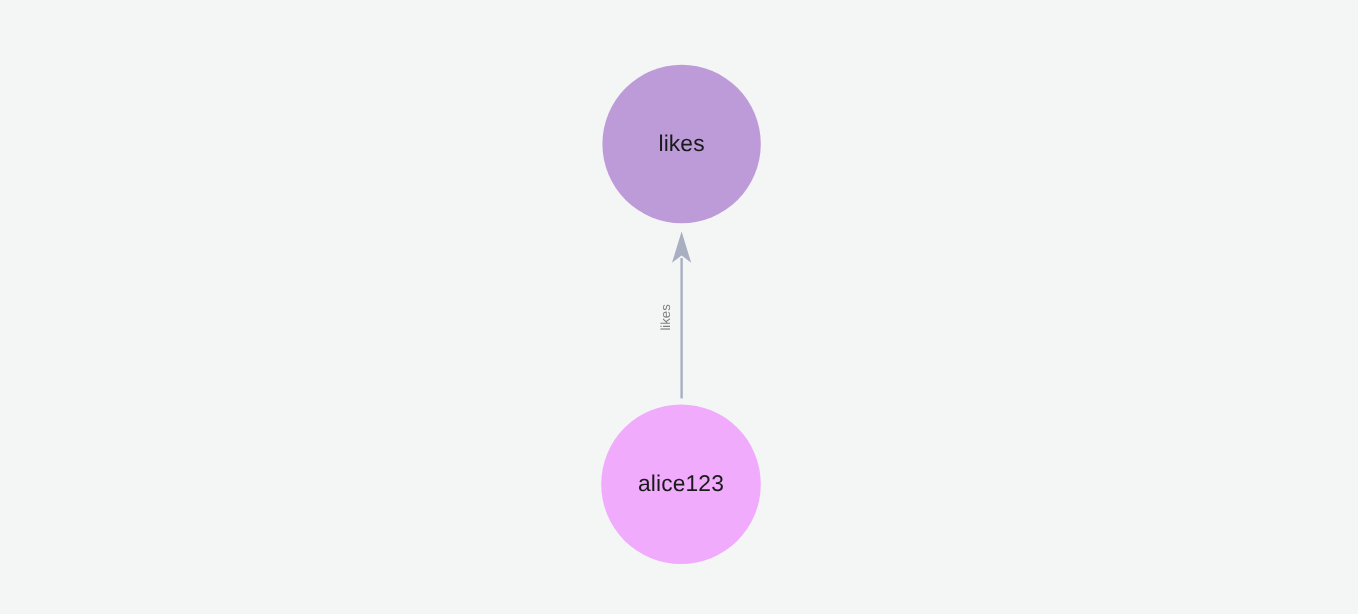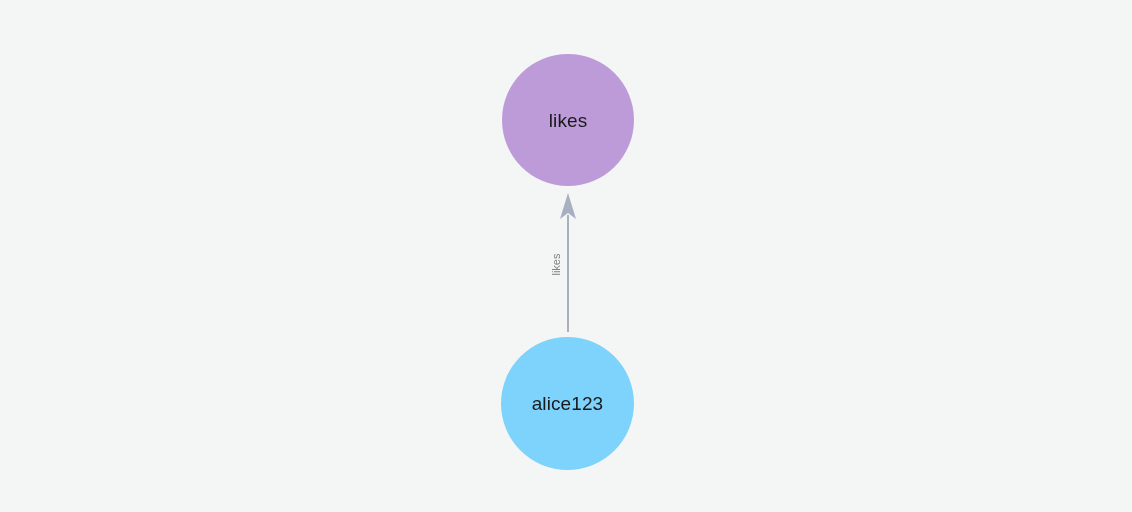--- a/index.html
+++ b/index.html
@@ -49,21 +49,21 @@
     top: 54px;
     width: 132px;
     height: 132px;
     background: #bd9bd8;
   }
   #node-alice123 {
     left: 501px;
     top: 337px;
     width: 133px;
     height: 133px;
-    background: #7dd3fc;
+    background: #f0abfc;
   }
   .edge-label {
     position: absolute;
     color: #808080;
     font-size: 11px;
     font-family: "Liberation Sans", sans-serif;
     white-space: nowrap;
     line-height: 1;
     user-select: none;
     transform-origin: 50% 50%;

